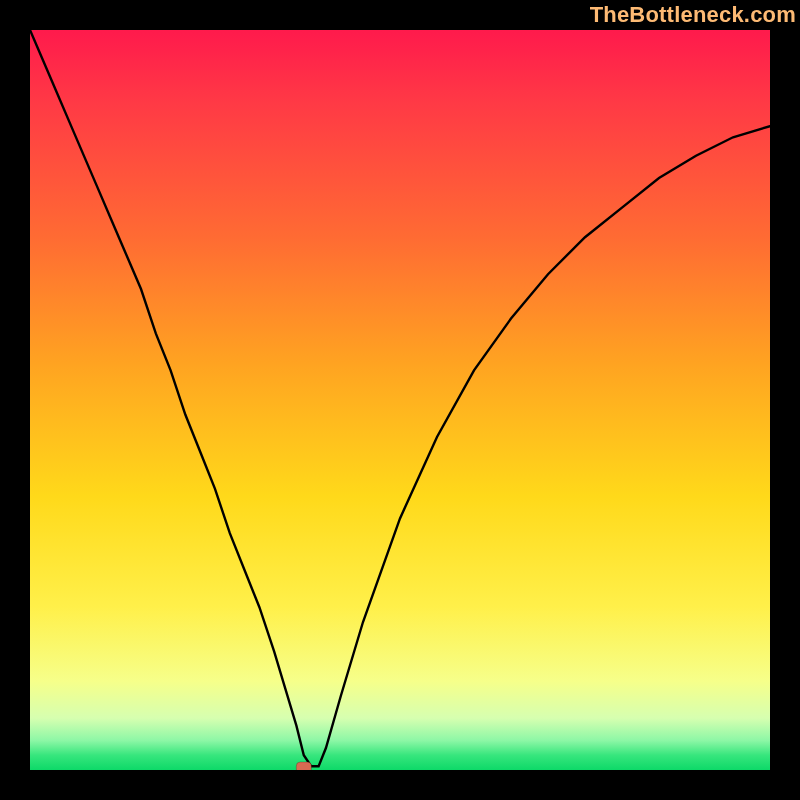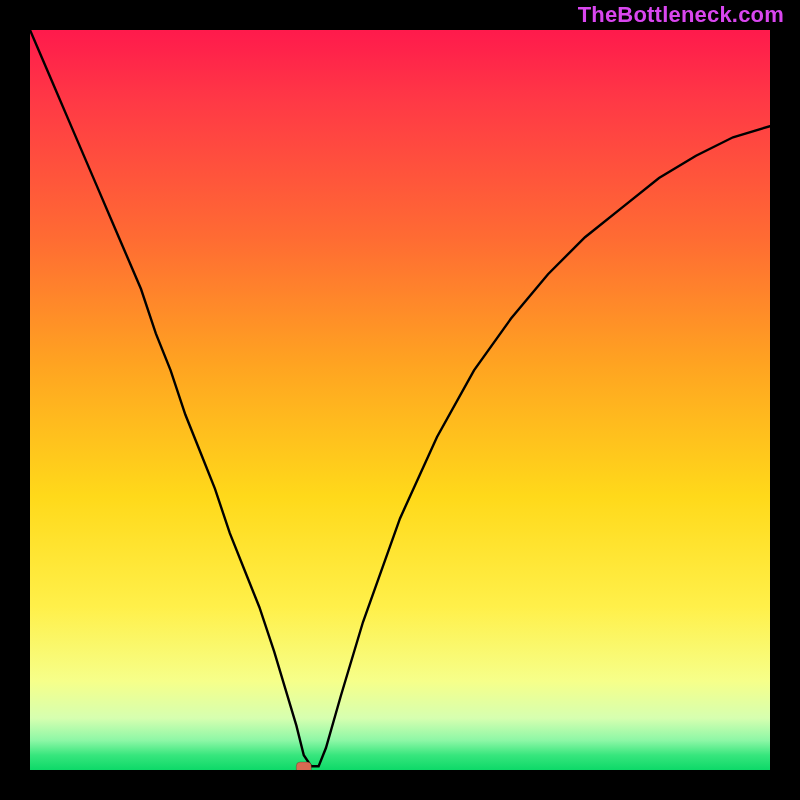--- a/index.html
+++ b/index.html
@@ -12,22 +12,22 @@
   }
   .frame {
     position: relative;
     width: 800px;
     height: 800px;
     background: #000;
   }
   .watermark {
     position: absolute;
     top: 2px;
-    right: 16px;
-    color: #d946ef;
+    right: 4px;
+    color: #fdba74;
     font-family: Arial, Helvetica, sans-serif;
     font-size: 22px;
     font-weight: 600;
     letter-spacing: 0.2px;
     user-select: none;
   }
   .plot-area {
     position: absolute;
     left: 30px;
     top: 30px;

